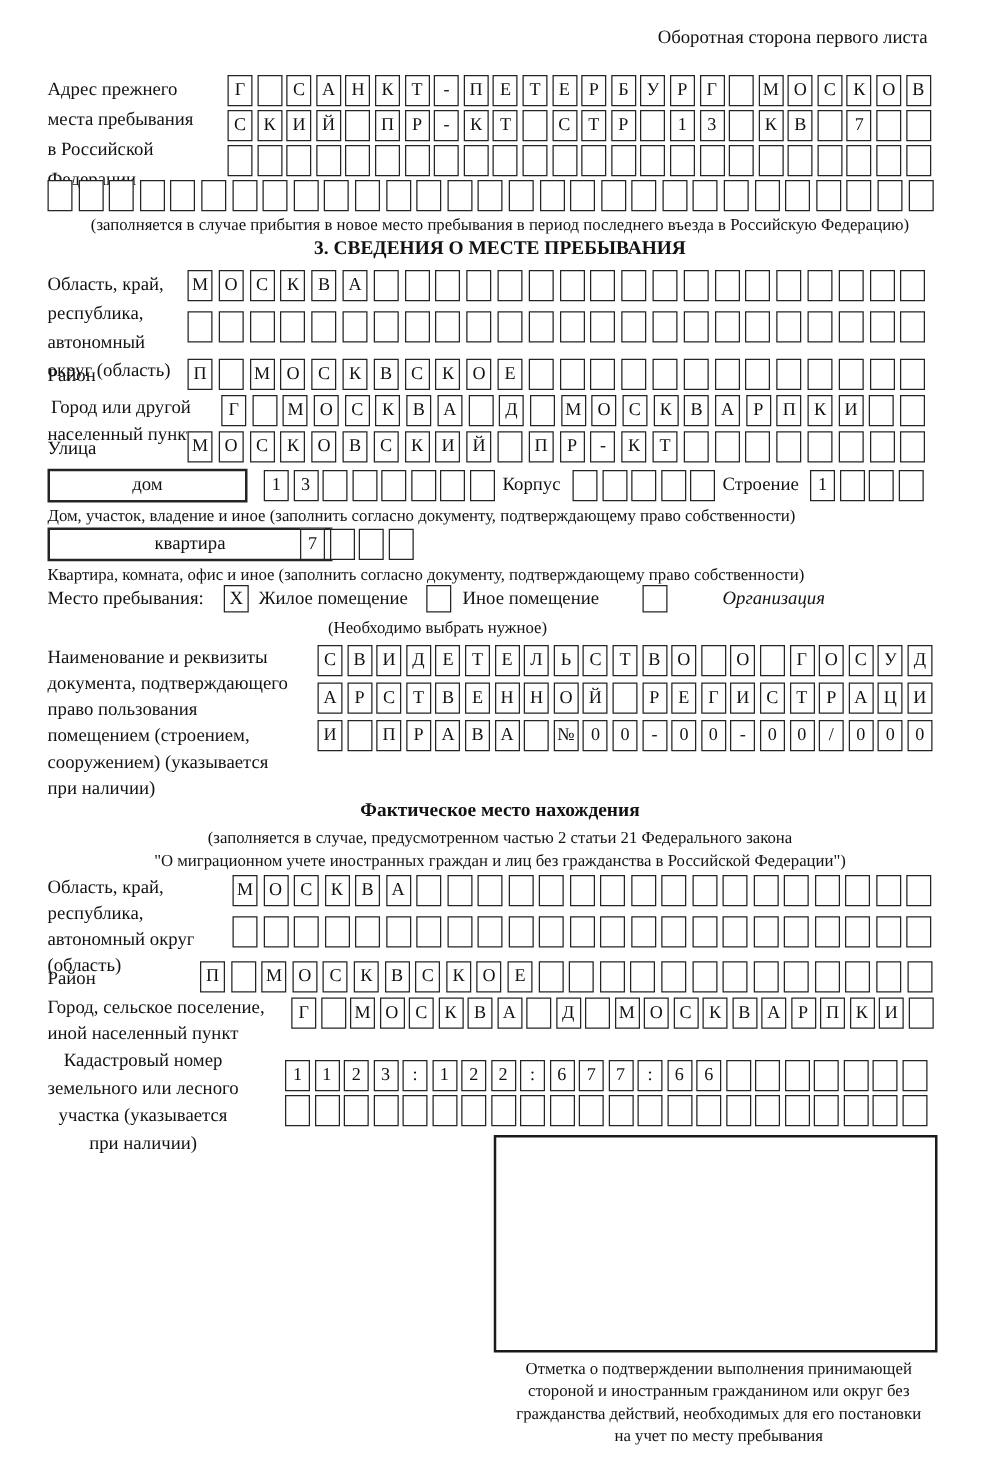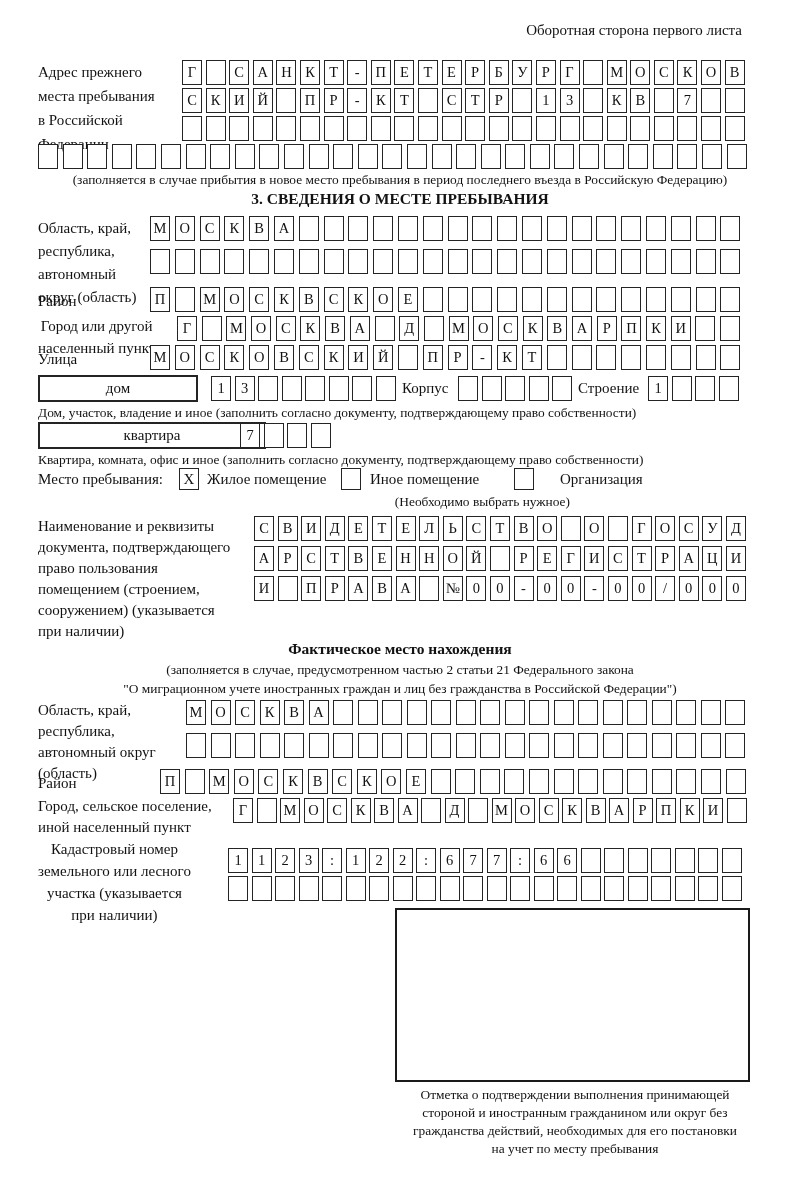--- a/index.html
+++ b/index.html
@@ -336,22 +336,22 @@
       <span class="cell"></span>
     </div>
   <div class="note" style="left:38px;top:452px;">Квартира, комната, офис и иное (заполнить согласно документу, подтверждающему право собственности)</div>
 
   <div class="txt" style="left:38px;top:471px;">Место пребывания:</div>
   <div class="chk" style="left:179px;top:468px;">X</div>
   <div class="txt" style="left:207px;top:471px;">Жилое помещение</div>
   <div class="chk" style="left:341px;top:468px;"></div>
   <div class="txt" style="left:370px;top:471px;">Иное помещение</div>
   <div class="chk" style="left:514px;top:468px;"></div>
-  <div class="txt" style="left:560px;top:471px;">Организация</div>
-  <div class="note" style="left:130px;top:494px;width:440px;text-align:right;">(Необходимо выбрать нужное)</div>
+  <div class="txt" style="left:578px;top:471px;font-style:italic;">Организация</div>
+  <div class="note" style="left:130px;top:494px;width:440px;text-align:center;">(Необходимо выбрать нужное)</div>
 
   <div class="lbl lines-21" style="left:38px;top:516px;">
       <div class="line">Наименование и реквизиты</div>
       <div class="line">документа, подтверждающего</div>
       <div class="line">право пользования</div>
       <div class="line">помещением (строением,</div>
       <div class="line">сооружением) (указывается</div>
       <div class="line">при наличии)</div>
     </div>
   <div class="grid" style="left:254px;top:516px;gap:3.6px;">

